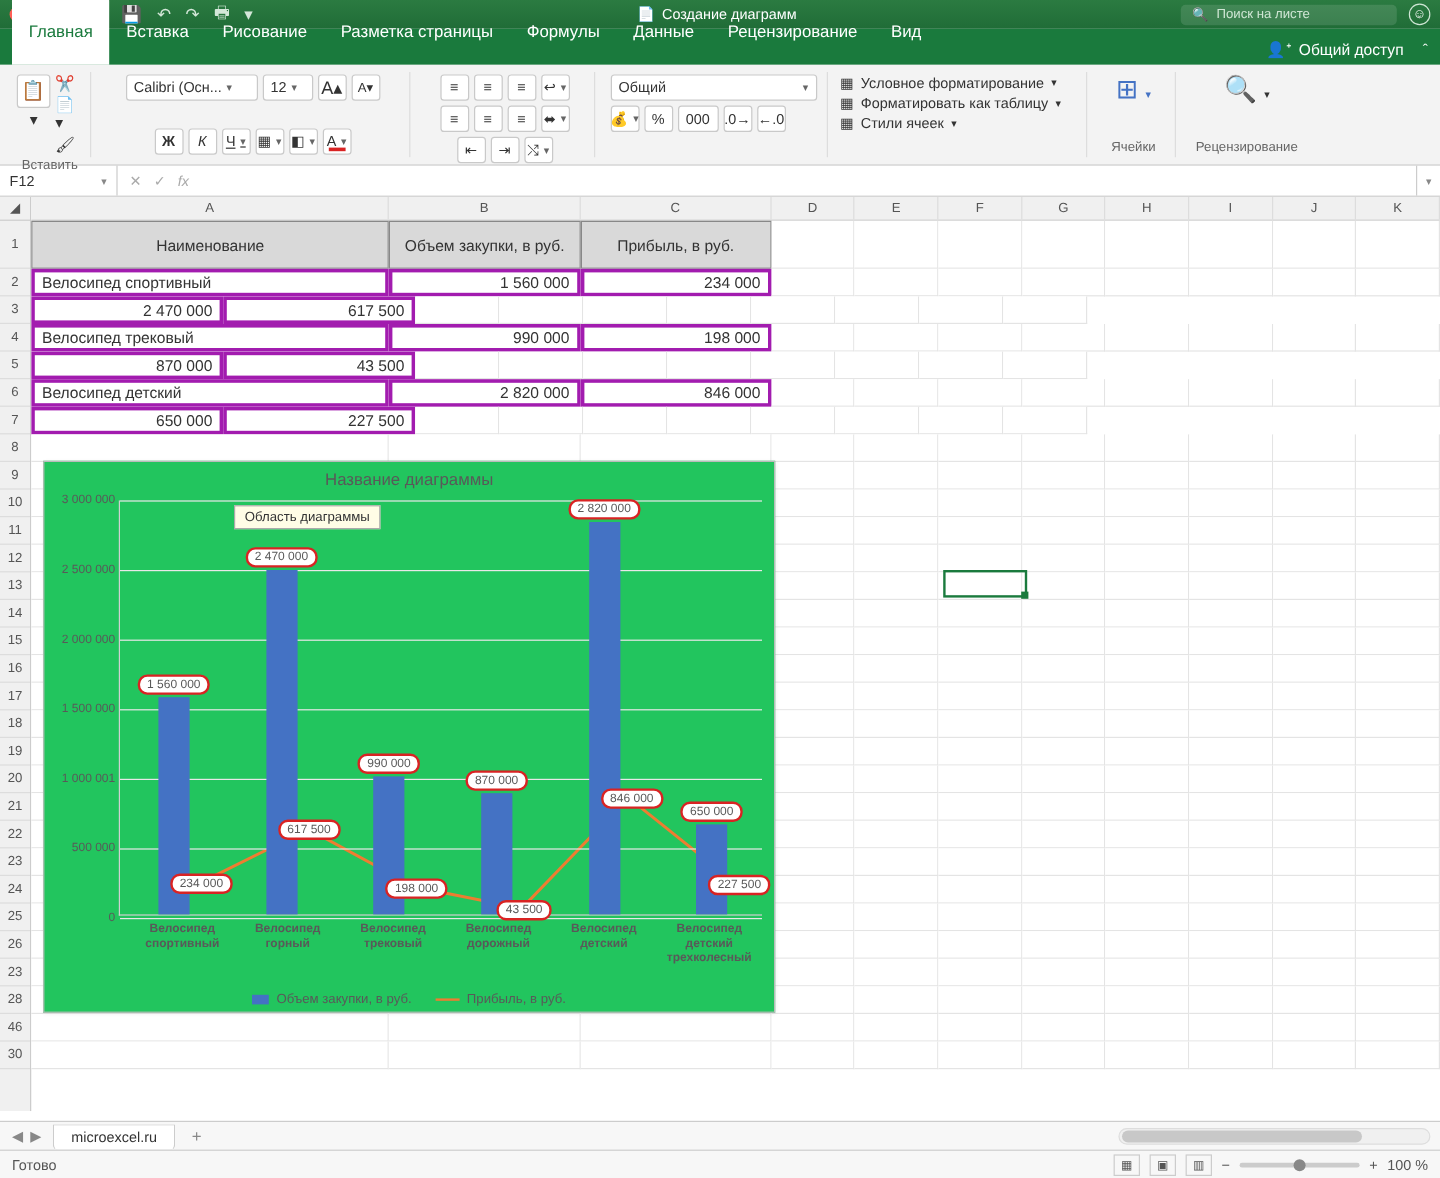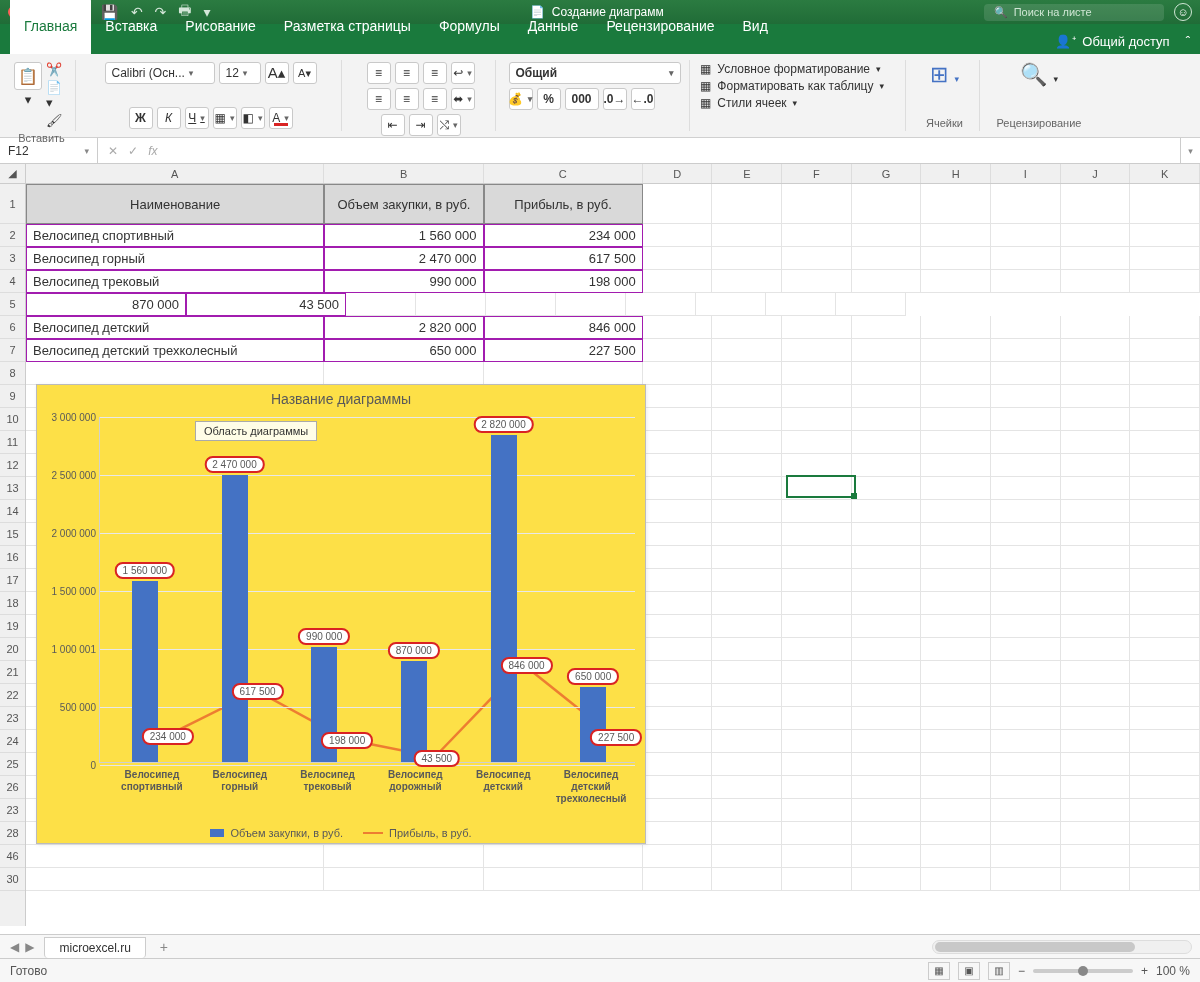--- a/index.html
+++ b/index.html
@@ -64,26 +64,26 @@
 .col-hdrs { display: flex; height: 20px; background: #f0f0f0; border-bottom: 1px solid #ccc; }
 .col-hdrs .ch { border-right: 1px solid #ddd; display: flex; align-items: center; justify-content: center; font-size: 11px; color: #555; }
 .ch.A { width: 300px; } .ch.B { width: 160px; } .ch.C { width: 160px; }
 .ch.std { width: 70px; }
 .grid-cells { position: relative; }
 .row { display: flex; height: 23px; }
 .row.tall { height: 40px; }
 .cell { border-right: 1px solid #e4e4e4; border-bottom: 1px solid #e4e4e4; padding: 2px 6px; display: flex; align-items: center; font-size: 13px; background: #fff; }
 .cell.A { width: 300px; } .cell.B { width: 160px; justify-content: flex-end; } .cell.C { width: 160px; justify-content: flex-end; } .cell.std { width: 70px; }
 .cell.hdr { background: #d9d9d9; font-weight: 500; justify-content: center; text-align: center; border: 1px solid #888; border-collapse: collapse; }
-.cell.tb { border: 1px solid #a21caf; }
+.cell.tb { border: 3px solid #a21caf; }
 .sel-cell { border: 2px solid #1a7a3d; position: absolute; pointer-events: none; }
 .sel-handle { width: 6px; height: 6px; background: #1a7a3d; position: absolute; bottom: -3px; right: -3px; }
 
 
-.chart { position: absolute; left: 10px; top: 220px; width: 610px; height: 460px; background: #fde047; border: 1px solid #bbb; box-shadow: 1px 1px 4px rgba(0,0,0,.08); }
+.chart { position: absolute; left: 10px; top: 220px; width: 610px; height: 460px; background: #22c55e; border: 1px solid #bbb; box-shadow: 1px 1px 4px rgba(0,0,0,.08); }
 .chart-title { text-align: center; font-size: 14px; color: #595959; padding: 6px 0 2px; }
 .tooltip-box { position: absolute; left: 158px; top: 36px; background: #fffde6; border: 1px solid #aaa; padding: 3px 8px; font-size: 11px; }
 .plot-area { position: absolute; left: 62px; top: 32px; right: 10px; bottom: 80px; border-left: 1px solid #d0d0d0; border-bottom: 1px solid #d0d0d0; }
 .gridline { position: absolute; left: 0; right: 0; height: 1px; background: #e8e8e8; }
 .y-label { position: absolute; right: calc(100% + 4px); font-size: 10px; color: #595959; transform: translateY(-50%); white-space: nowrap; }
 .bar { position: absolute; bottom: 0; width: 26px; background: #4472c4; }
 .line-svg { position: absolute; left: 0; top: 0; width: 100%; height: 100%; overflow: visible; }
 .data-label { position: absolute; font-size: 10px; color: #595959; border: 2px solid #d92323; border-radius: 8px; padding: 1px 6px; white-space: nowrap; background: #fff; transform: translateX(-50%); }
 .x-labels { position: absolute; left: 71px; right: 10px; bottom: 38px; display: flex; font-weight: bold; }
 .x-label { flex: 1; text-align: center; font-size: 10px; color: #595959; line-height: 1.2; }
@@ -207,21 +207,21 @@
       <div class="btn square">≡</div>
       <div class="btn square">⬌ <span class="dd">▾</span></div>
     </div>
     <div class="rrow" style="margin-top:4px;">
       <div class="btn square">⇤</div>
       <div class="btn square">⇥</div>
       <div class="btn square">⤭ <span class="dd">▾</span></div>
     </div>
   </div>
 
-  <div class="rgroup" style="width:190px;font-weight:bold;">
+  <div class="rgroup" style="width:190px;">
     <div class="num-format">
       <div class="btn" style="width:172px;">
           <span>Общий</span>
           <span class="dd" style="margin-left:auto;">▾</span>
         </div>
       <div class="rrow">
         <div class="btn square">💰<span class="dd">▾</span></div>
         <div class="btn square">%</div>
         <div class="btn square" style="width:34px;">000</div>
         <div class="btn square">.0→</div>
@@ -348,21 +348,20 @@
           <div class="cell std"></div>
           <div class="cell std"></div>
           <div class="cell std"></div>
           <div class="cell std"></div>
           <div class="cell std"></div>
           <div class="cell std"></div>
           <div class="cell std"></div>
           <div class="cell std"></div>
         </div>
         <div class="row">
-          <div class="cell A tb">Велосипед горный</div>
           <div class="cell B tb">2 470 000</div>
           <div class="cell C tb">617 500</div>
           <div class="cell std"></div>
           <div class="cell std"></div>
           <div class="cell std"></div>
           <div class="cell std"></div>
           <div class="cell std"></div>
           <div class="cell std"></div>
           <div class="cell std"></div>
           <div class="cell std"></div>
@@ -399,21 +398,20 @@
           <div class="cell std"></div>
           <div class="cell std"></div>
           <div class="cell std"></div>
           <div class="cell std"></div>
           <div class="cell std"></div>
           <div class="cell std"></div>
           <div class="cell std"></div>
           <div class="cell std"></div>
         </div>
         <div class="row">
-          <div class="cell A tb">Велосипед детский трехколесный</div>
           <div class="cell B tb">650 000</div>
           <div class="cell C tb">227 500</div>
           <div class="cell std"></div>
           <div class="cell std"></div>
           <div class="cell std"></div>
           <div class="cell std"></div>
           <div class="cell std"></div>
           <div class="cell std"></div>
           <div class="cell std"></div>
           <div class="cell std"></div>

